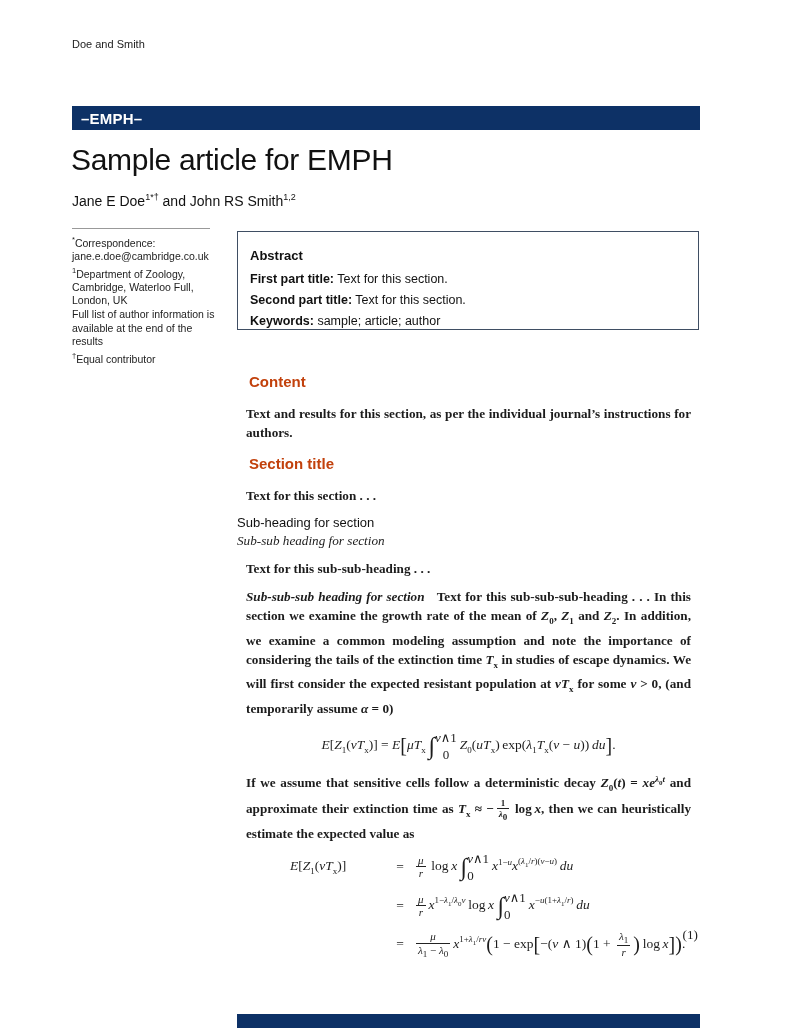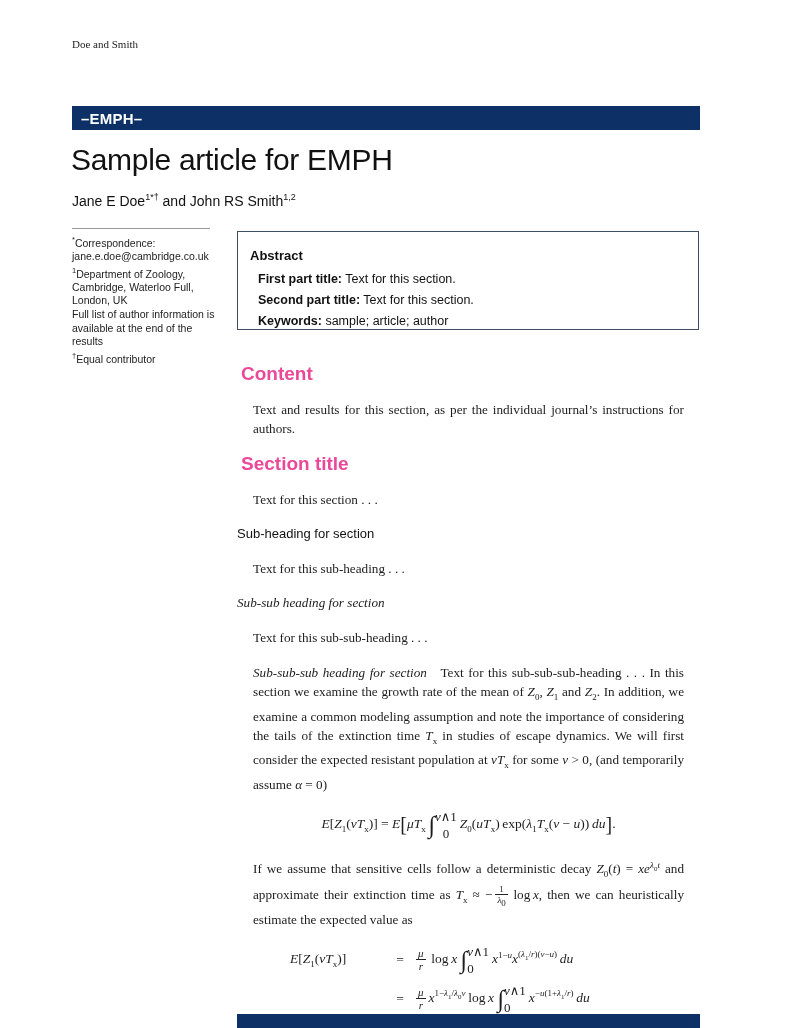--- a/index.html
+++ b/index.html
@@ -1,49 +1,49 @@
 <!DOCTYPE html>
 <html><head>
 <meta charset="utf-8">
 <style>
   html,body{margin:0;padding:0;background:#ffffff;}
   .page{position:relative;width:794px;height:1028px;background:#fff;overflow:hidden;
         font-family:"Liberation Serif", serif;color:#1c1c1c;}
 
-  .running-head{position:absolute;left:72px;top:38px;font-family:Liberation Serif, serif;
+  .running-head{position:absolute;left:72px;top:38px;font-family:Liberation Sans, sans-serif;
         font-size:11px;color:#222;}
   .banner{position:absolute;left:72px;top:106px;width:628px;height:24px;background:#0d3166;
         display:flex;align-items:center;}
   .banner span{color:#ffffff;font-family:"Liberation Sans",sans-serif;font-weight:bold;
         font-size:15px;padding-left:9px;letter-spacing:0.2px;}
   .article-title{position:absolute;left:71px;top:143px;font-family:"Liberation Sans",sans-serif;
         font-size:30px;font-weight:400;letter-spacing:-0.3px;color:#111;}
   .authors{position:absolute;left:72px;top:192px;font-family:"Liberation Sans",sans-serif;
         font-size:14px;color:#111;}
   .authors sup{font-size:9px;}
 
   .sidebar{position:absolute;left:72px;top:228px;width:150px;
         font-family:"Liberation Sans",sans-serif;font-size:10.5px;line-height:13.6px;color:#222;}
   .sidebar-rule{width:138px;border-top:1px solid #999;margin-bottom:4px;}
   .sidebar sup{font-size:7.5px;}
 
   .abstract-box{position:absolute;left:237px;top:231px;width:462px;height:99px;
         border:1px solid #3f4e63;box-sizing:border-box;padding:16px 12px;
         font-family:"Liberation Sans",sans-serif;font-size:12.5px;color:#111;}
   .abstract-box .abs-head{font-weight:bold;font-size:13px;margin-bottom:9px;}
-  .abstract-box .abs-row{margin-bottom:7px;margin-left:8px;}
+  .abstract-box .abs-row{margin-bottom:7px;}
   .abstract-box .abs-label{font-weight:bold;}
 
   .main{position:absolute;left:237px;top:360px;width:463px;}
-  .main h2{font-family:"Liberation Sans",sans-serif;font-size:19px;font-weight:bold;
-        color:#ec4899;margin:4px;line-height:20px;}
+  .main h2{font-family:"Liberation Sans",sans-serif;font-size:15px;font-weight:bold;
+        color:#c2410c;margin:12px;line-height:20px;}
   .main h3{font-family:"Liberation Sans",sans-serif;font-size:13px;font-weight:normal;
         color:#111;margin:0;line-height:18px;}
   .main h4{font-size:13.2px;font-style:italic;font-weight:normal;margin:0;line-height:18px;}
-  .main p{font-size:13.2px;line-height:19px;margin:16px;text-align:justify;}
+  .main p{font-size:13.2px;line-height:19px;margin:9px;text-align:justify;font-weight:bold;}
   .mt-sm{margin-top:3px;} .mt1{margin-top:13px;} .mt2{margin-top:21px;}
   .mt3{margin-top:18px;} .mt4{margin-top:12px;}
 
   
   .eq{font-size:13.5px;}
   .eq sup{font-size:9px;} .eq sub{font-size:9px;}
   .eq sup sub, .eq sup i{font-size:inherit;}
   .eq sup sub{font-size:7px;}
   .isym{font-size:24px;font-style:normal;vertical-align:-5px;display:inline-block;}
   .lim{display:inline-flex;flex-direction:column;justify-content:space-between;height:30px;
@@ -110,21 +110,20 @@
   </div>
 
   <div class="main">
     <h2>Content</h2>
     <p class="mt-sm">Text and results for this section, as per the individual journal’s instructions for authors.</p>
 
     <h2 class="mt1">Section title</h2>
     <p class="mt-sm">Text for this section . . .</p>
 
     <h3 class="mt2">Sub-heading for section</h3>
-    <p class="mt-sm">Text for this sub-heading . . .</p>
 
     <h4 class="mt3">Sub-sub heading for section</h4>
     <p class="mt-sm">Text for this sub-sub-heading . . .</p>
 
     <p class="mt4 eq"><i>Sub-sub-sub heading for section</i>&nbsp;&nbsp;&nbsp;Text for this sub-sub-sub-heading . . . In this section we examine the growth rate of the mean of <i>Z</i><sub>0</sub>, <i>Z</i><sub>1</sub> and <i>Z</i><sub>2</sub>. In addition, we examine a common modeling assumption and note the importance of considering the tails of the extinction time <i>T</i><sub>x</sub> in studies of escape dynamics. We will first consider the expected resistant population at <i>vT</i><sub>x</sub> for some <i>v</i> &gt; 0, (and temporarily assume <i>α</i> = 0)</p>
 
     <div class="display-eq eq"><i>E</i><span class="mbk">[</span><i>Z</i><sub>1</sub>(<i>vT</i><sub>x</sub>)<span class="mbk">]</span> = <i>E</i><span class="big">[</span><i>μT</i><sub>x</sub> <span class="isym">∫</span><span class="lim">
           <span><i>v</i>∧1</span>
           <span>0</span>
         </span><i>Z</i><sub>0</sub>(<i>uT</i><sub>x</sub>) exp<span class="mbk">(</span><i>λ</i><sub>1</sub><i>T</i><sub>x</sub>(<i>v</i> − <i>u</i>)<span class="mbk">)</span> <i>du</i><span class="big">]</span>.</div>

